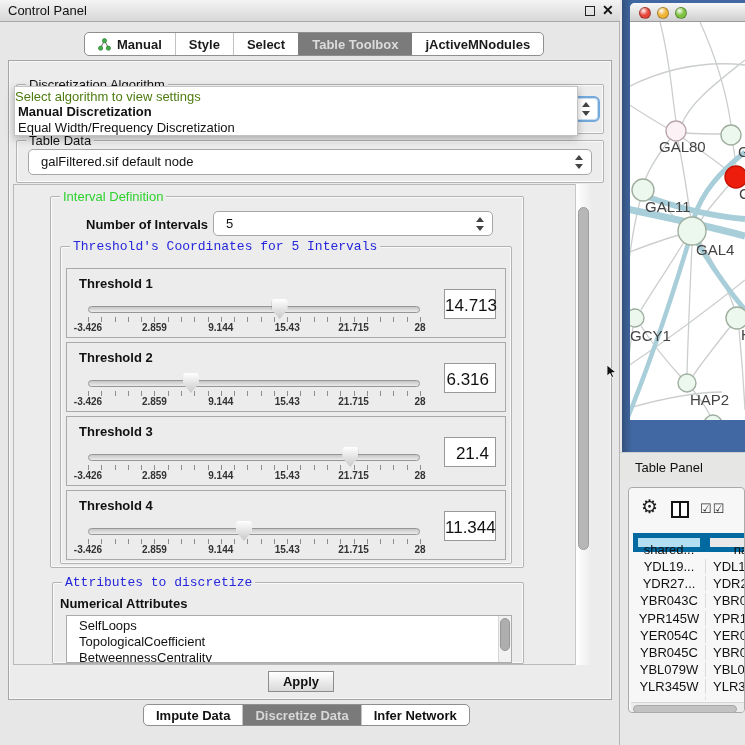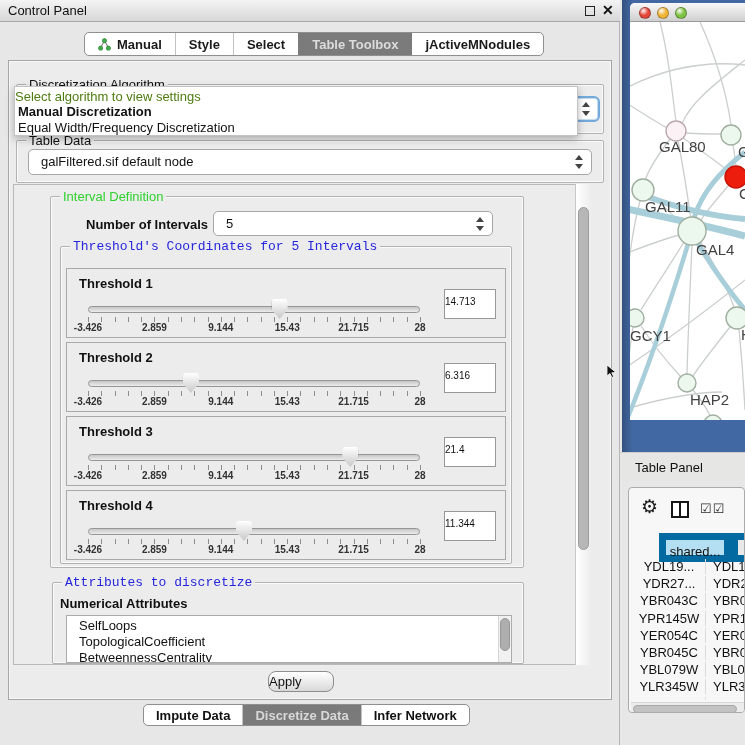--- a/index.html
+++ b/index.html
@@ -49,29 +49,29 @@
 
   .bold{font-weight:bold;}
 
   
   .thr-box{position:absolute;left:66px;width:440px;height:70px;background:#ececec;border:1px solid #a9a9a9;}
   .thr-title{position:absolute;left:12px;top:7px;font-weight:bold;}
   .thr-track{position:absolute;left:21px;top:37px;width:332px;height:7px;border:1px solid #969696;border-radius:4px;background:linear-gradient(#c6c6c6,#ececec);}
   .thr-thumb{position:absolute;top:30px;width:16px;height:20px;background:linear-gradient(#ffffff,#c8c8c8);clip-path:polygon(10% 0,90% 0,100% 14%,100% 52%,50% 100%,0 52%,0 14%);filter:drop-shadow(0 0 1px rgba(0,0,0,.6));}
   .thr-ticks{position:absolute;left:21px;top:48px;width:333px;height:5px;background-image:repeating-linear-gradient(to right,#8d8d8d 0 1px,transparent 1px 13.28px);}
   .tick-lbl{position:absolute;top:53px;transform:translateX(-50%);font-size:10px;font-weight:bold;color:#333;white-space:nowrap;}
-  .thr-value{position:absolute;left:377px;top:20px;width:52px;height:30px;background:#fff;border:1px solid #989898;font-size:10px;text-align:left;padding:6px 6px 0 0;}
+  .thr-value{position:absolute;left:377px;top:20px;width:52px;height:30px;background:#fff;border:1px solid #989898;font-size:17px;text-align:right;padding:6px 6px 0 0;}
 
   
   #attr-list{position:absolute;left:66px;top:615px;width:446px;height:48px;background:#fff;border:1px solid #ababab;overflow:hidden;padding:2px 0 0 12px;}
   .attr-item{height:16px;line-height:15px;}
   #attr-vscroll{position:absolute;left:498px;top:616px;width:13px;height:46px;background:#f1f1f1;border-left:1px solid #d5d5d5;}
   #attr-thumb{position:absolute;left:499.5px;top:618px;width:10px;height:33px;background:#aeaeae;border:1px solid #979797;border-radius:5px;}
 
-  #apply-btn{position:absolute;left:268px;top:671px;width:66px;height:21px;background:linear-gradient(#ffffff,#d9d9d9);border:1px solid #8d8d8d;border-radius:8px;font-weight:normal;line-height:19px;}
+  #apply-btn{position:absolute;left:268px;top:671px;width:66px;height:21px;background:linear-gradient(#ffffff,#d9d9d9);border:1px solid #8d8d8d;border-radius:0;text-align:center;font-weight:bold;line-height:19px;}
 
   #bottom-tabs{position:absolute;left:143px;top:704px;height:22px;display:inline-flex;background:#fff;border:1px solid #8f8f8f;border-radius:5px;overflow:hidden;}
   .btab{display:flex;align-items:center;padding:0 12px;font-weight:bold;height:100%;}
   .btab+.btab{border-left:1px solid #c2c2c2;}
   .btab.sel{background:#7a7a7a;color:#d8d8d8;}
 
   
   #desktop{position:absolute;left:622px;top:0;width:123px;height:452px;background:linear-gradient(to right,#33517e,#4168a2 10px);}
   #netwin{position:absolute;left:630px;top:3px;width:115px;height:417px;background:#fff;border-radius:5px 0 0 0;overflow:hidden;}
   #netwin-titlebar{position:absolute;left:0;top:0;width:115px;height:19px;background:linear-gradient(#f8f8f8,#cfcfcf);border-bottom:1px solid #9b9b9b;}
@@ -84,21 +84,21 @@
   #cursor{position:absolute;left:607px;top:365px;z-index:40;}
 
   
   #tp-bar{position:absolute;left:620px;top:452px;width:125px;height:29px;background:#e6e6e4;border-top:1px solid #cfcfcd;}
   #tp-title{position:absolute;left:15px;top:7px;}
   #tp-panel{position:absolute;left:628px;top:487px;width:117px;height:226px;background:#f7f7f7;border:1px solid #aaaaaa;border-radius:4px;overflow:hidden;}
   #tp-gear{position:absolute;left:12px;top:9px;font-size:19px;line-height:19px;color:#1c1c1c;}
   #tp-split{position:absolute;left:42px;top:13px;width:18px;height:17px;border:2px solid #151515;background:#fff;}
   #tp-split:before{content:"";position:absolute;left:6px;top:0;width:2px;height:13px;background:#151515;}
   #tp-checks{position:absolute;left:71px;top:13px;font-size:13px;color:#2a2a2a;letter-spacing:1px;}
-  .th-cell{position:absolute;top:45px;height:29px;border:7px solid #0369a1;text-align:center;line-height:23px;margin-left:26px;}
+  .th-cell{position:absolute;top:45px;height:19px;border:5px solid #0369a1;text-align:center;line-height:23px;}
   #th-1{left:4px;width:72px;background:#b4def1;}
   #th-2{left:76px;width:72px;background:#e9e9e9;}
   #tp-rows{position:absolute;left:4px;top:71px;width:113px;height:141px;overflow:hidden;}
   .tp-row{position:absolute;left:0;width:150px;height:17px;}
   .tp-c1{position:absolute;left:0;width:72px;text-align:center;}
   .tp-c2{position:absolute;left:72px;width:78px;padding-left:7px;border-left:1px solid #dddddd;}
   #tp-hscroll{position:absolute;left:2px;top:214px;width:113px;height:11px;background:#ececec;border-top:1px solid #d7d7d7;}
   #tp-hthumb{position:absolute;left:2px;top:1.5px;width:104px;height:8px;background:#c2c2c2;border:1px solid #a8a8a8;border-radius:5px;}
 </style>
 </head>

